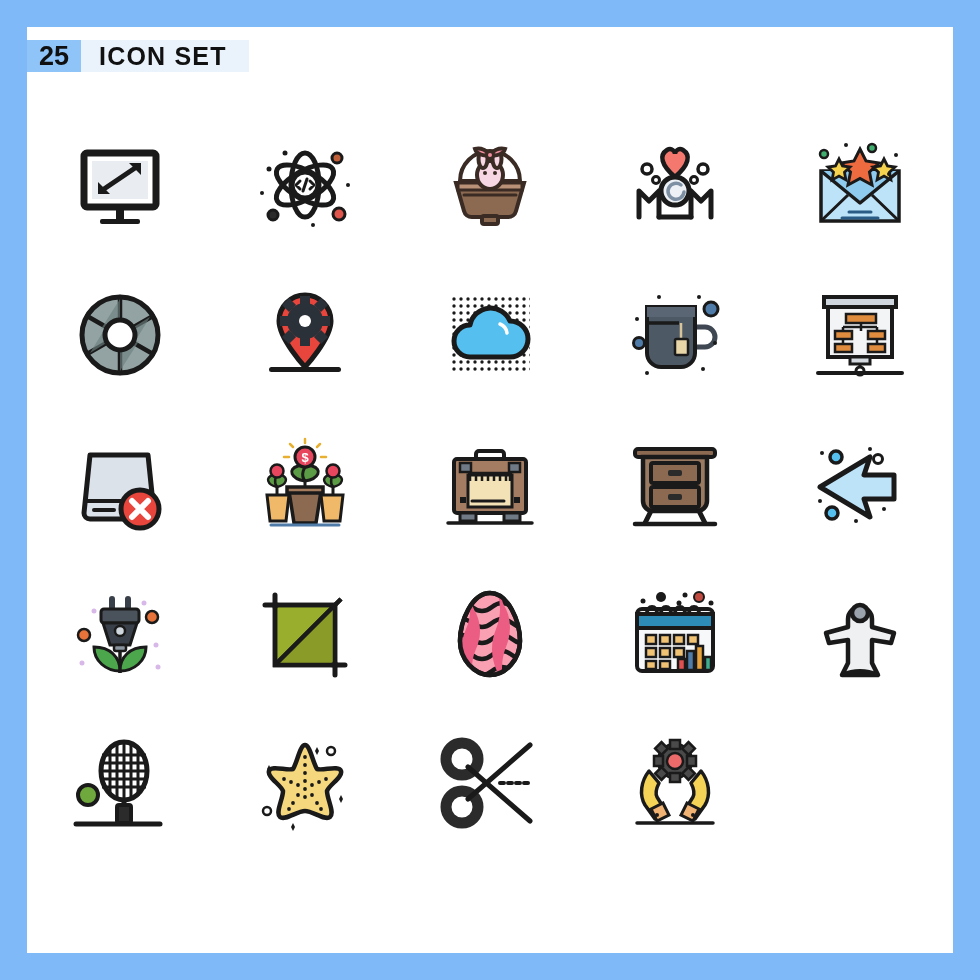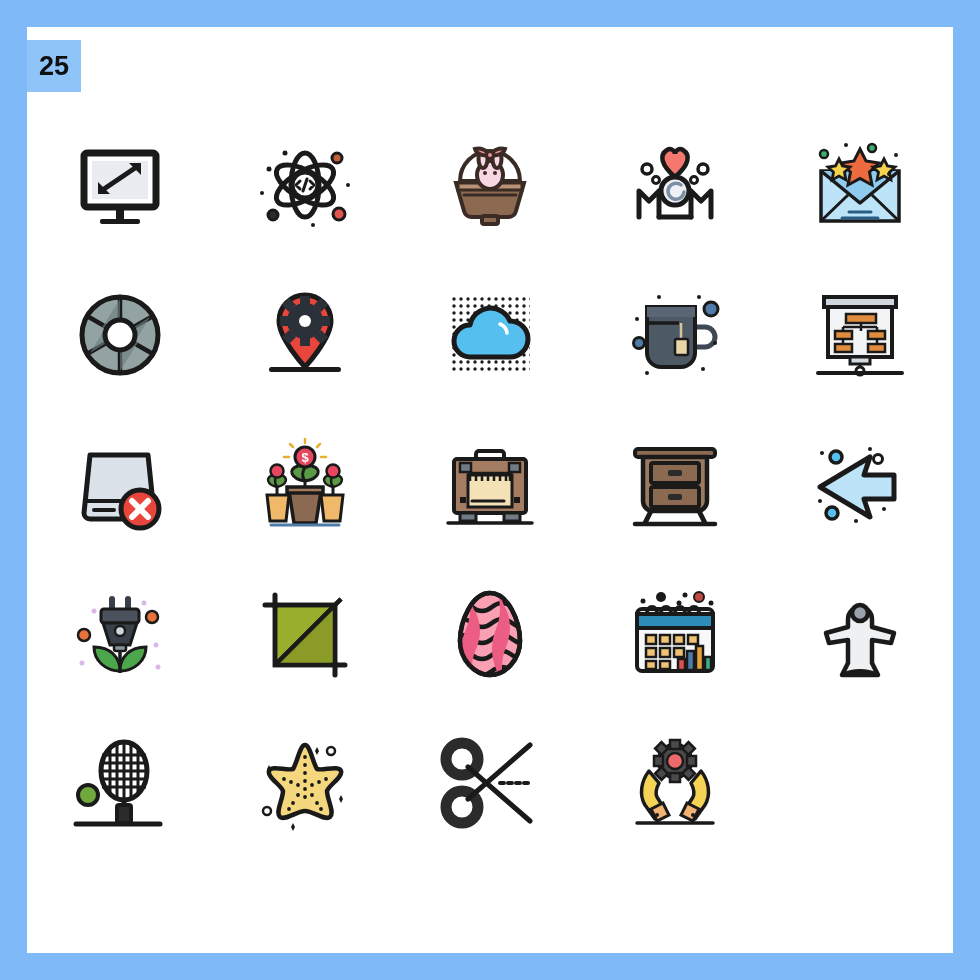--- a/index.html
+++ b/index.html
@@ -20,21 +20,21 @@
   #canvas{
     position:absolute;
     left:27px;top:27px;
     width:926px;height:926px;
     background:#FFFFFF;
   }
   
   #header{
     position:absolute;
     left:0px;top:13px;
-    height:52px;
+    height:32px;
     display:flex;
     align-items:stretch;
   }
   #count-badge{
     background:#8FC4F8;
     color:#101010;
     font-size:27px;
     font-weight:bold;
     letter-spacing:0px;
     display:flex;align-items:center;justify-content:center;
@@ -68,20 +68,21 @@
   .icon{display:block;}
 </style>
 </head>
 <body>
 
 <div id="page">
   <div id="canvas">
 
     <div id="header">
       <div id="count-badge">25</div>
+      <div id="title-band">ICON SET</div>
     </div>
 
   </div>
 
   <div id="grid">
 
     <div class="cell">
       <svg class="icon" width="104" height="104" viewBox="0 0 104 104">
         <rect x="16" y="20" width="72" height="54" rx="3" fill="#FFFFFF" stroke="#1A1A1A" stroke-width="7"></rect>
         <rect x="24" y="28" width="56" height="38" fill="#E9ECF0"></rect>

